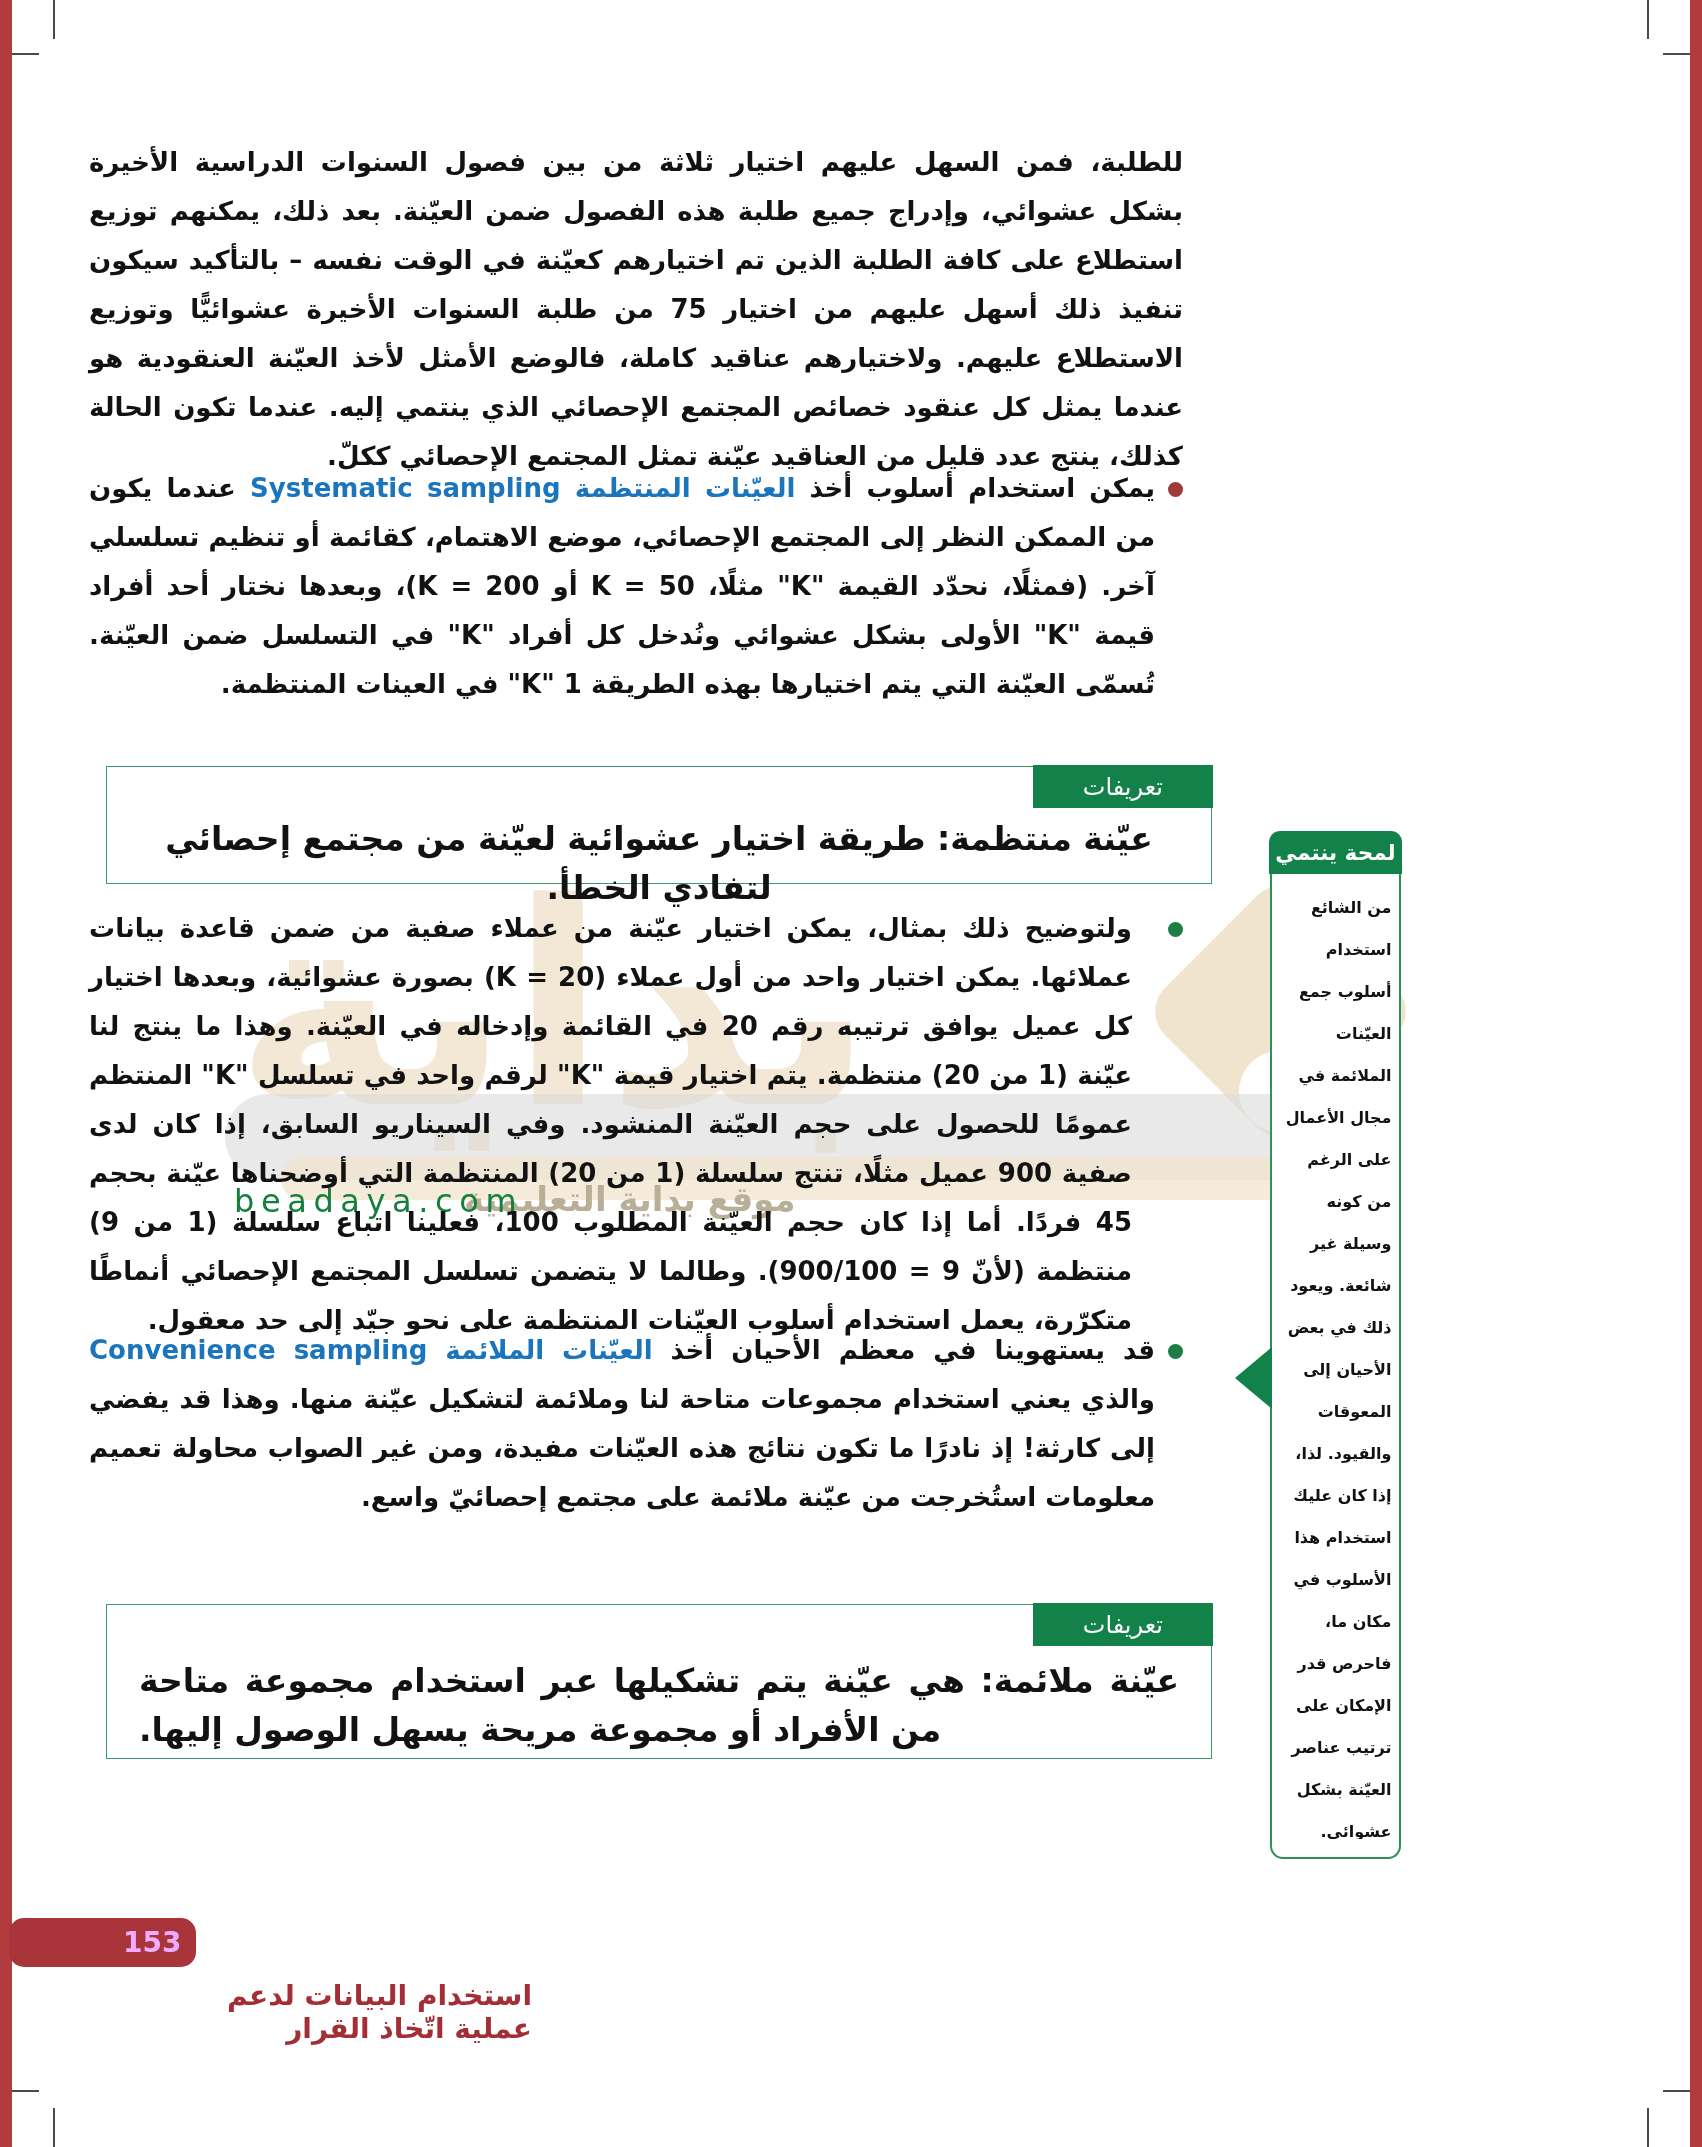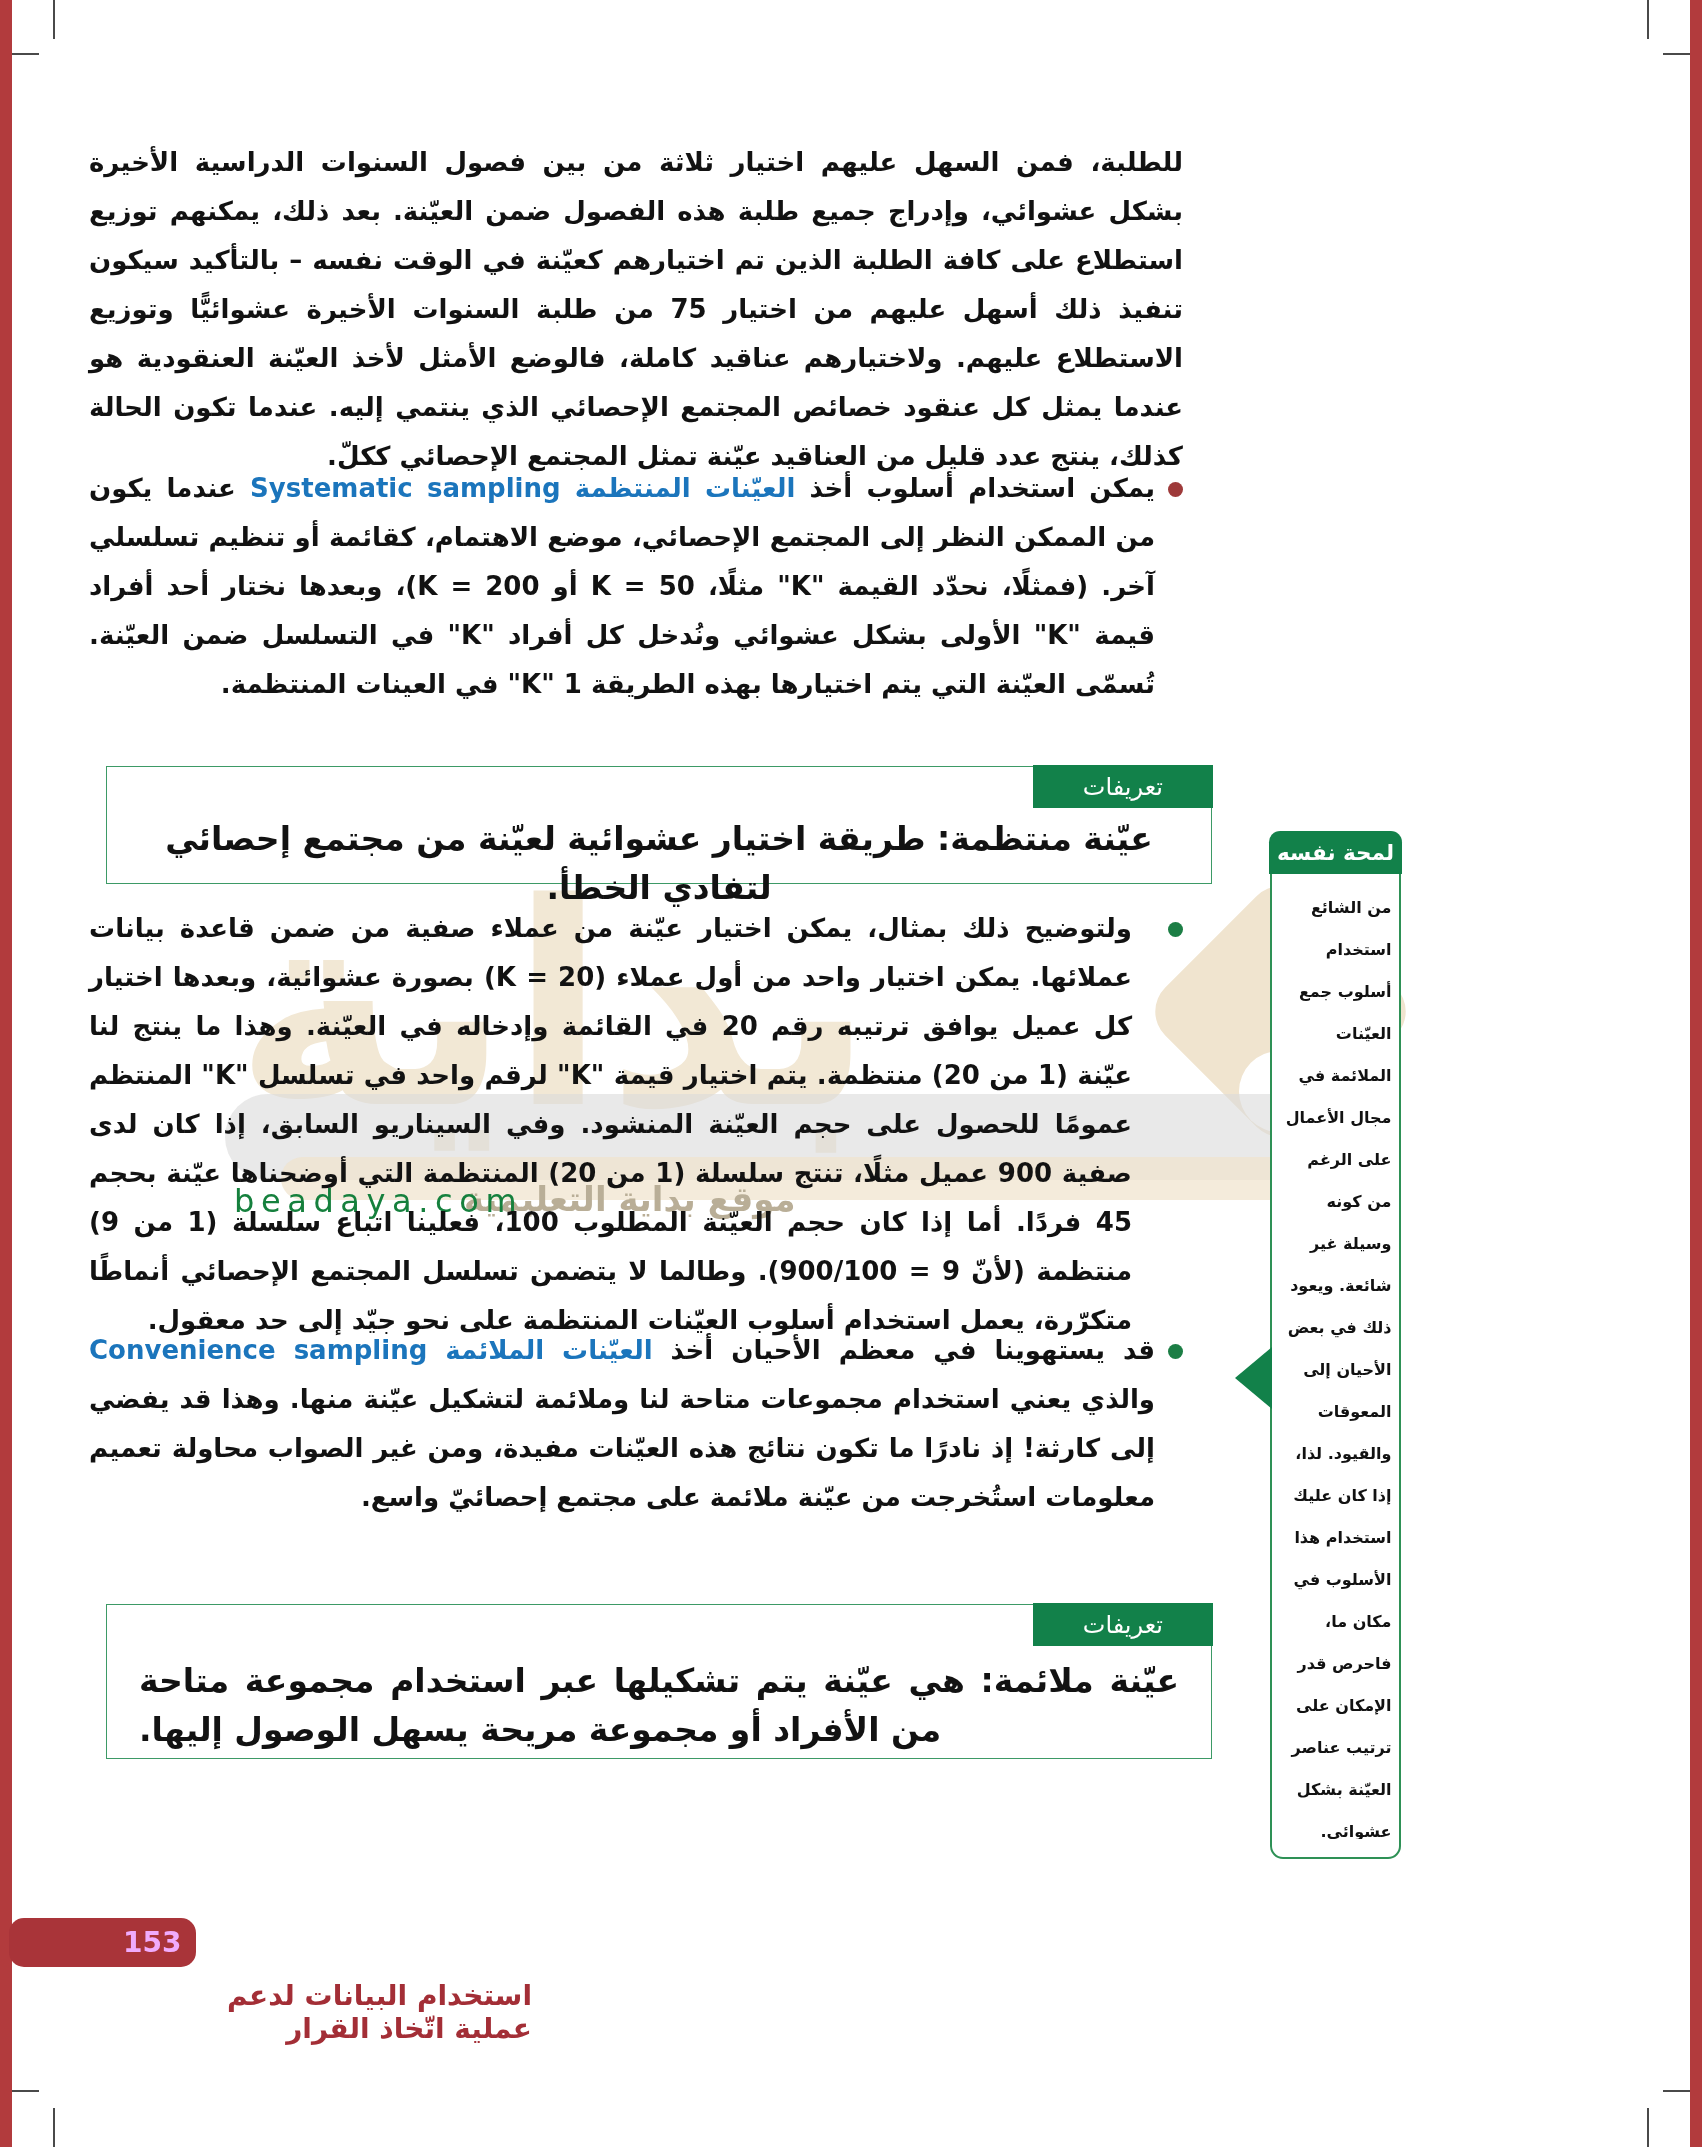--- a/index.html
+++ b/index.html
@@ -153,21 +153,21 @@
     <span class="bullet-dot green"></span>
     <span class="bullet-text"><span>قد يستهوينا في معظم الأحيان أخذ </span><span class="kw">العيّنات الملائمة </span><span class="kw-en">Convenience sampling</span><span> والذي يعني استخدام مجموعات متاحة لنا وملائمة لتشكيل عيّنة منها. وهذا قد يفضي إلى كارثة! إذ نادرًا ما تكون نتائج هذه العيّنات مفيدة، ومن غير الصواب محاولة تعميم معلومات استُخرجت من عيّنة ملائمة على مجتمع إحصائيّ واسع.</span></span>
   </div>
 
   <div id="defbox2" class="block defbox">
     <div class="def-tab">تعريفات</div>
     <div class="def-content"><span class="def-term">عيّنة ملائمة:</span><span> هي عيّنة يتم تشكيلها عبر استخدام مجموعة متاحة من الأفراد أو مجموعة مريحة يسهل الوصول إليها.</span></div>
   </div>
 
   <aside class="sidebar">
-    <div class="sidebar-header">لمحة نفسه</div>
+    <div class="sidebar-header">لمحة ينتمي</div>
     <div class="sidebar-arrow"></div>
     <div class="sidebar-body">من الشائع استخدام أسلوب جمع العيّنات الملائمة في مجال الأعمال على الرغم من كونه وسيلة غير شائعة. ويعود ذلك في بعض الأحيان إلى المعوقات والقيود. لذا، إذا كان عليك استخدام هذا الأسلوب في مكان ما، فاحرص قدر الإمكان على ترتيب عناصر العيّنة بشكل عشوائي.</div>
   </aside>
 
   <div class="page-badge">153</div>
   <div class="footer-title">استخدام البيانات لدعم عملية اتّخاذ القرار</div>
 
 </div>
 
 

